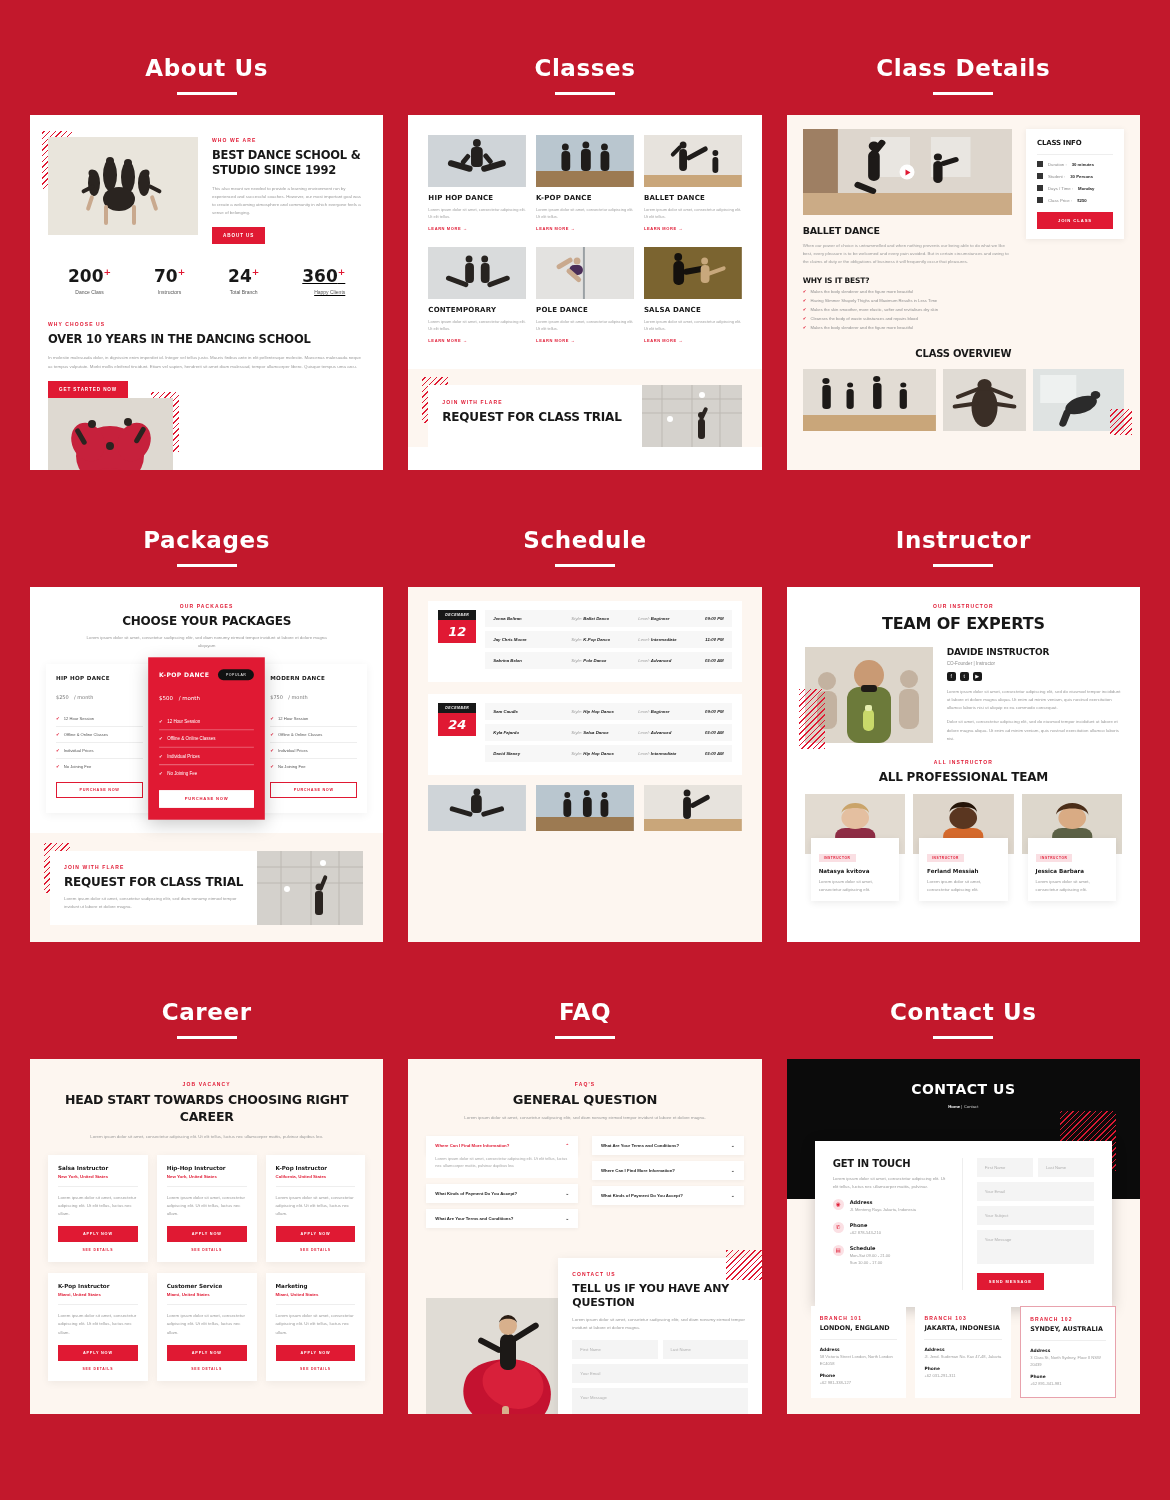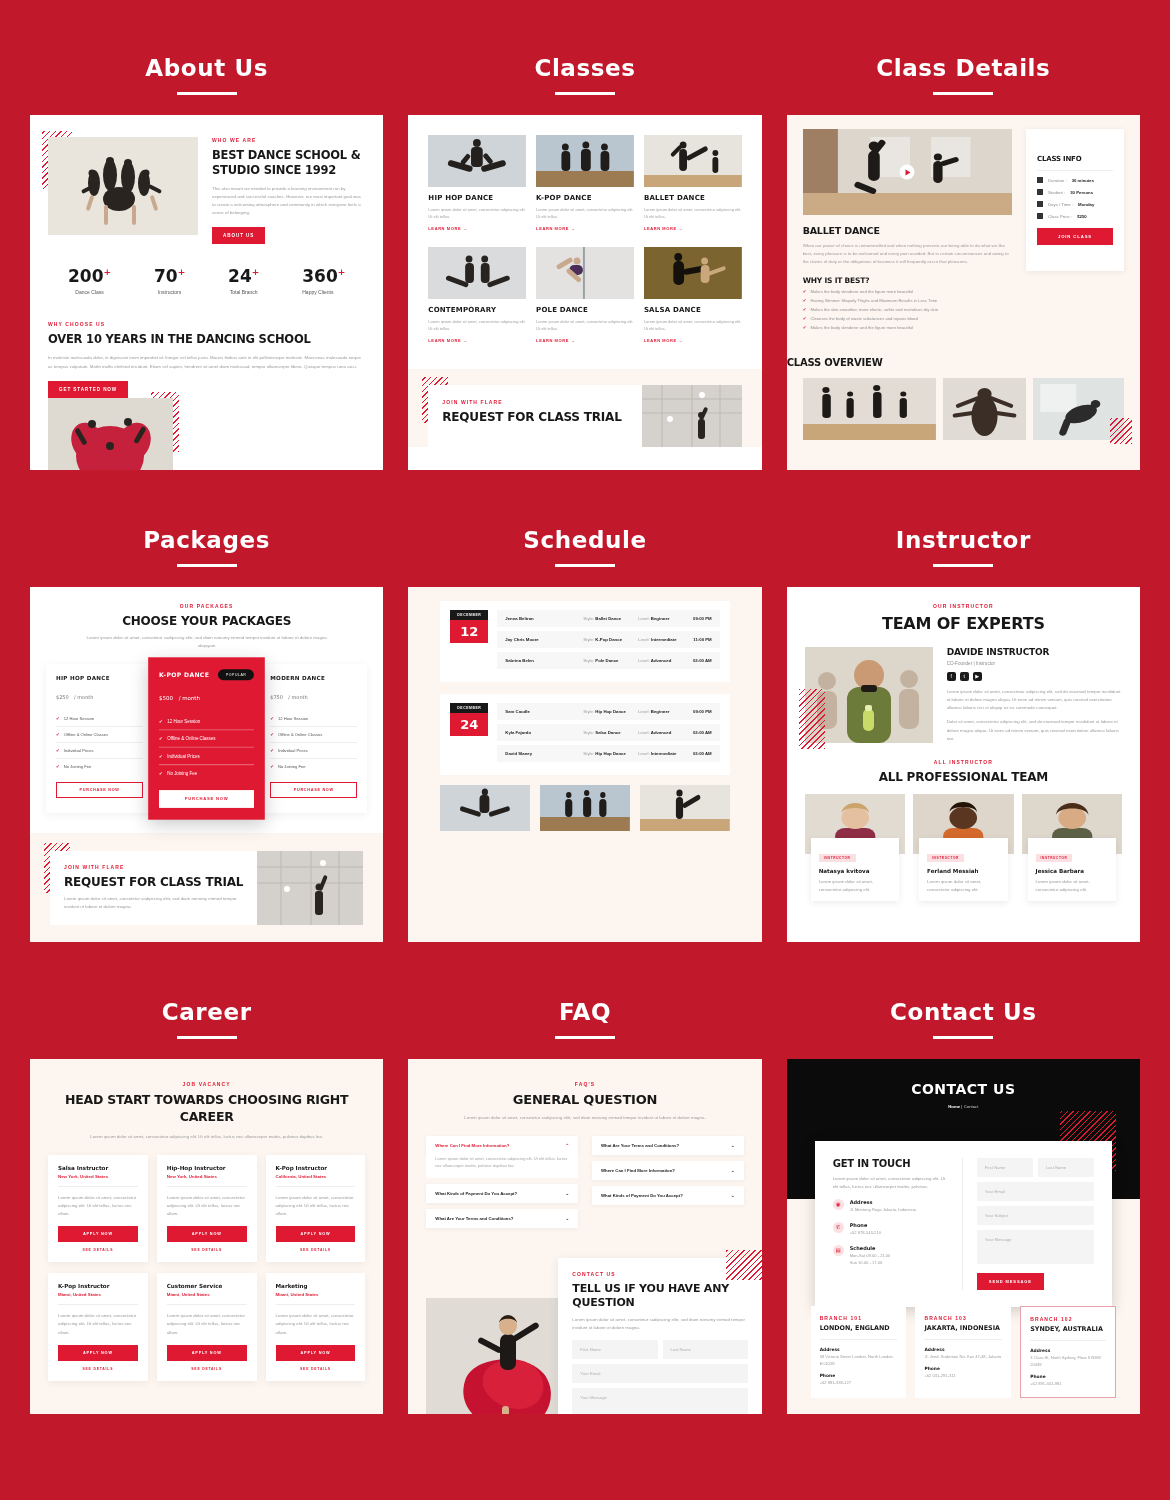--- a/index.html
+++ b/index.html
@@ -56,21 +56,21 @@
   .stat-lbl { font-size: 5px; color: #555; margin-top: 3px; }
 
   
   .cards3 { display: grid; grid-template-columns: repeat(3,1fr); gap: 10px; }
   .c-img { width: 100%; height: 52px; background: #dcd8d2; }
   .c-title { font-family: "DejaVu Sans", sans-serif; font-weight: 700; font-size: 7px; color: #181818; margin-top: 7px; letter-spacing: .2px; }
   .c-desc { font-size: 4px; color: #a2a2a2; line-height: 1.75; margin-top: 4px; }
   .learn { color: #e01933; font-size: 4px; font-weight: 700; letter-spacing: .6px; margin-top: 6px; }
 
   
-  .ci-box { background: #fff; padding: 26px 11px; box-shadow: 0 1px 6px rgba(0,0,0,.07); }
+  .ci-box { background: #fff; padding: 10px 11px; box-shadow: 0 1px 6px rgba(0,0,0,.07); }
   .ci-row { display: flex; align-items: center; gap: 5px; font-size: 4.3px; color: #8a8a8a; margin-top: 6px; }
   .ci-row b { color: #222; }
   .ci-ico { width: 6px; height: 6px; background: #333; display: inline-block; }
   .tick { color: #e01933; font-size: 4.5px; }
   .wlist li { list-style: none; font-size: 4.2px; color: #8f8f8f; margin-top: 4px; display: flex; gap: 4px; }
 
   
   .pk { display: grid; grid-template-columns: repeat(3,1fr); }
   .pk-card { background: #fff; padding: 11px 10px; box-shadow: 0 2px 9px rgba(0,0,0,.06); }
   .pk-card.hot { background: #e01933; transform: scale(1.09); z-index: 3; position: relative; box-shadow: 0 5px 16px rgba(0,0,0,.22); }
@@ -188,21 +188,21 @@
             <div class="stat-lbl">Dance Class</div>
           </div>
           <div style="text-align:center;">
             <div class="stat-num"><span>70</span><sup>+</sup></div>
             <div class="stat-lbl">Instructors</div>
           </div>
           <div style="text-align:center;">
             <div class="stat-num"><span>24</span><sup>+</sup></div>
             <div class="stat-lbl">Total Branch</div>
           </div>
-          <div style="text-align:left;">
+          <div style="text-align:right;text-decoration:underline;">
             <div class="stat-num"><span>360</span><sup>+</sup></div>
             <div class="stat-lbl">Happy Clients</div>
           </div>
         </div>
 
         <div style="display:flex;margin-top:26px;flex-direction:column;">
           <div style="flex:1;">
             <div class="eyebrow">WHY CHOOSE US</div>
             <div class="h-big" style="font-size:11.5px;line-height:1.3;margin-top:5px;">OVER 10 YEARS IN THE DANCING SCHOOL</div>
             <div class="body-txt" style="margin-top:7px;">In molestie malesuada dolor, in dignissim enim imperdiet id. Integer vel tellus justo. Mauris finibus ante in elit pellentesque molestie. Maecenas malesuada neque ac tempus vulputate. Morbi mollis eleifend tincidunt. Etiam vel sapien, hendrerit sit amet diam malesuad, tempor ullamcorper libero. Quisque tempus urna arcu.</div>
@@ -462,21 +462,21 @@
               </div>
             <div class="ci-row">
                 <span class="ci-ico"></span>
                 <span>Class Price :</span>
                 <b>$250</b>
               </div>
             <div style="background:#e01933;color:#fff;font-size:4.2px;font-weight:700;letter-spacing:.9px;text-align:center;padding:6px;margin-top:9px;">JOIN CLASS</div>
           </div>
         </div>
       </div>
-      <div style="margin-top:13px;">
+      <div style="text-align:center;margin-top:4px;">
         <div class="h-big" style="font-size:10px;">CLASS OVERVIEW</div>
       </div>
       <div style="display:flex;gap:7px;padding:10px 16px 0;position:relative;">
         <div style="flex:1.6;height:62px;background:#ddd8d1;">
           <svg width="100%" height="62" viewBox="0 0 110 62" preserveAspectRatio="none">
               <rect width="110" height="62" fill="#e2dcd4"></rect>
               <rect y="46" width="110" height="16" fill="#c9a67a"></rect>
               <g fill="#1d1a18">
                 <rect x="16" y="16" width="7" height="24" rx="3"></rect>
                 <circle cx="19" cy="12" r="3"></circle>
@@ -628,21 +628,21 @@
           </div>
         </div>
       </div>
     </div>
   </div>
 
   <div class="cell">
     <div class="sec-title">Schedule</div>
     <div class="sec-rule"></div>
     <div class="frame">
-      <div style="padding:14px 32px 0;">
+      <div style="padding:14px 20px 0;font-style:italic;">
         <div class="sc-block">
           <div class="sc-date">
             <div class="sc-mon">DECEMBER</div>
             <div class="sc-day">12</div>
           </div>
           <div class="sc-rows">
             <div class="sc-row">
                 <span class="nm">Jenna Beltran</span>
                 <span class="st"><span>Style:</span> <b>Ballet Dance</b></span>
                 <span class="lv"><span>Level:</span> <b>Beginner</b></span>

